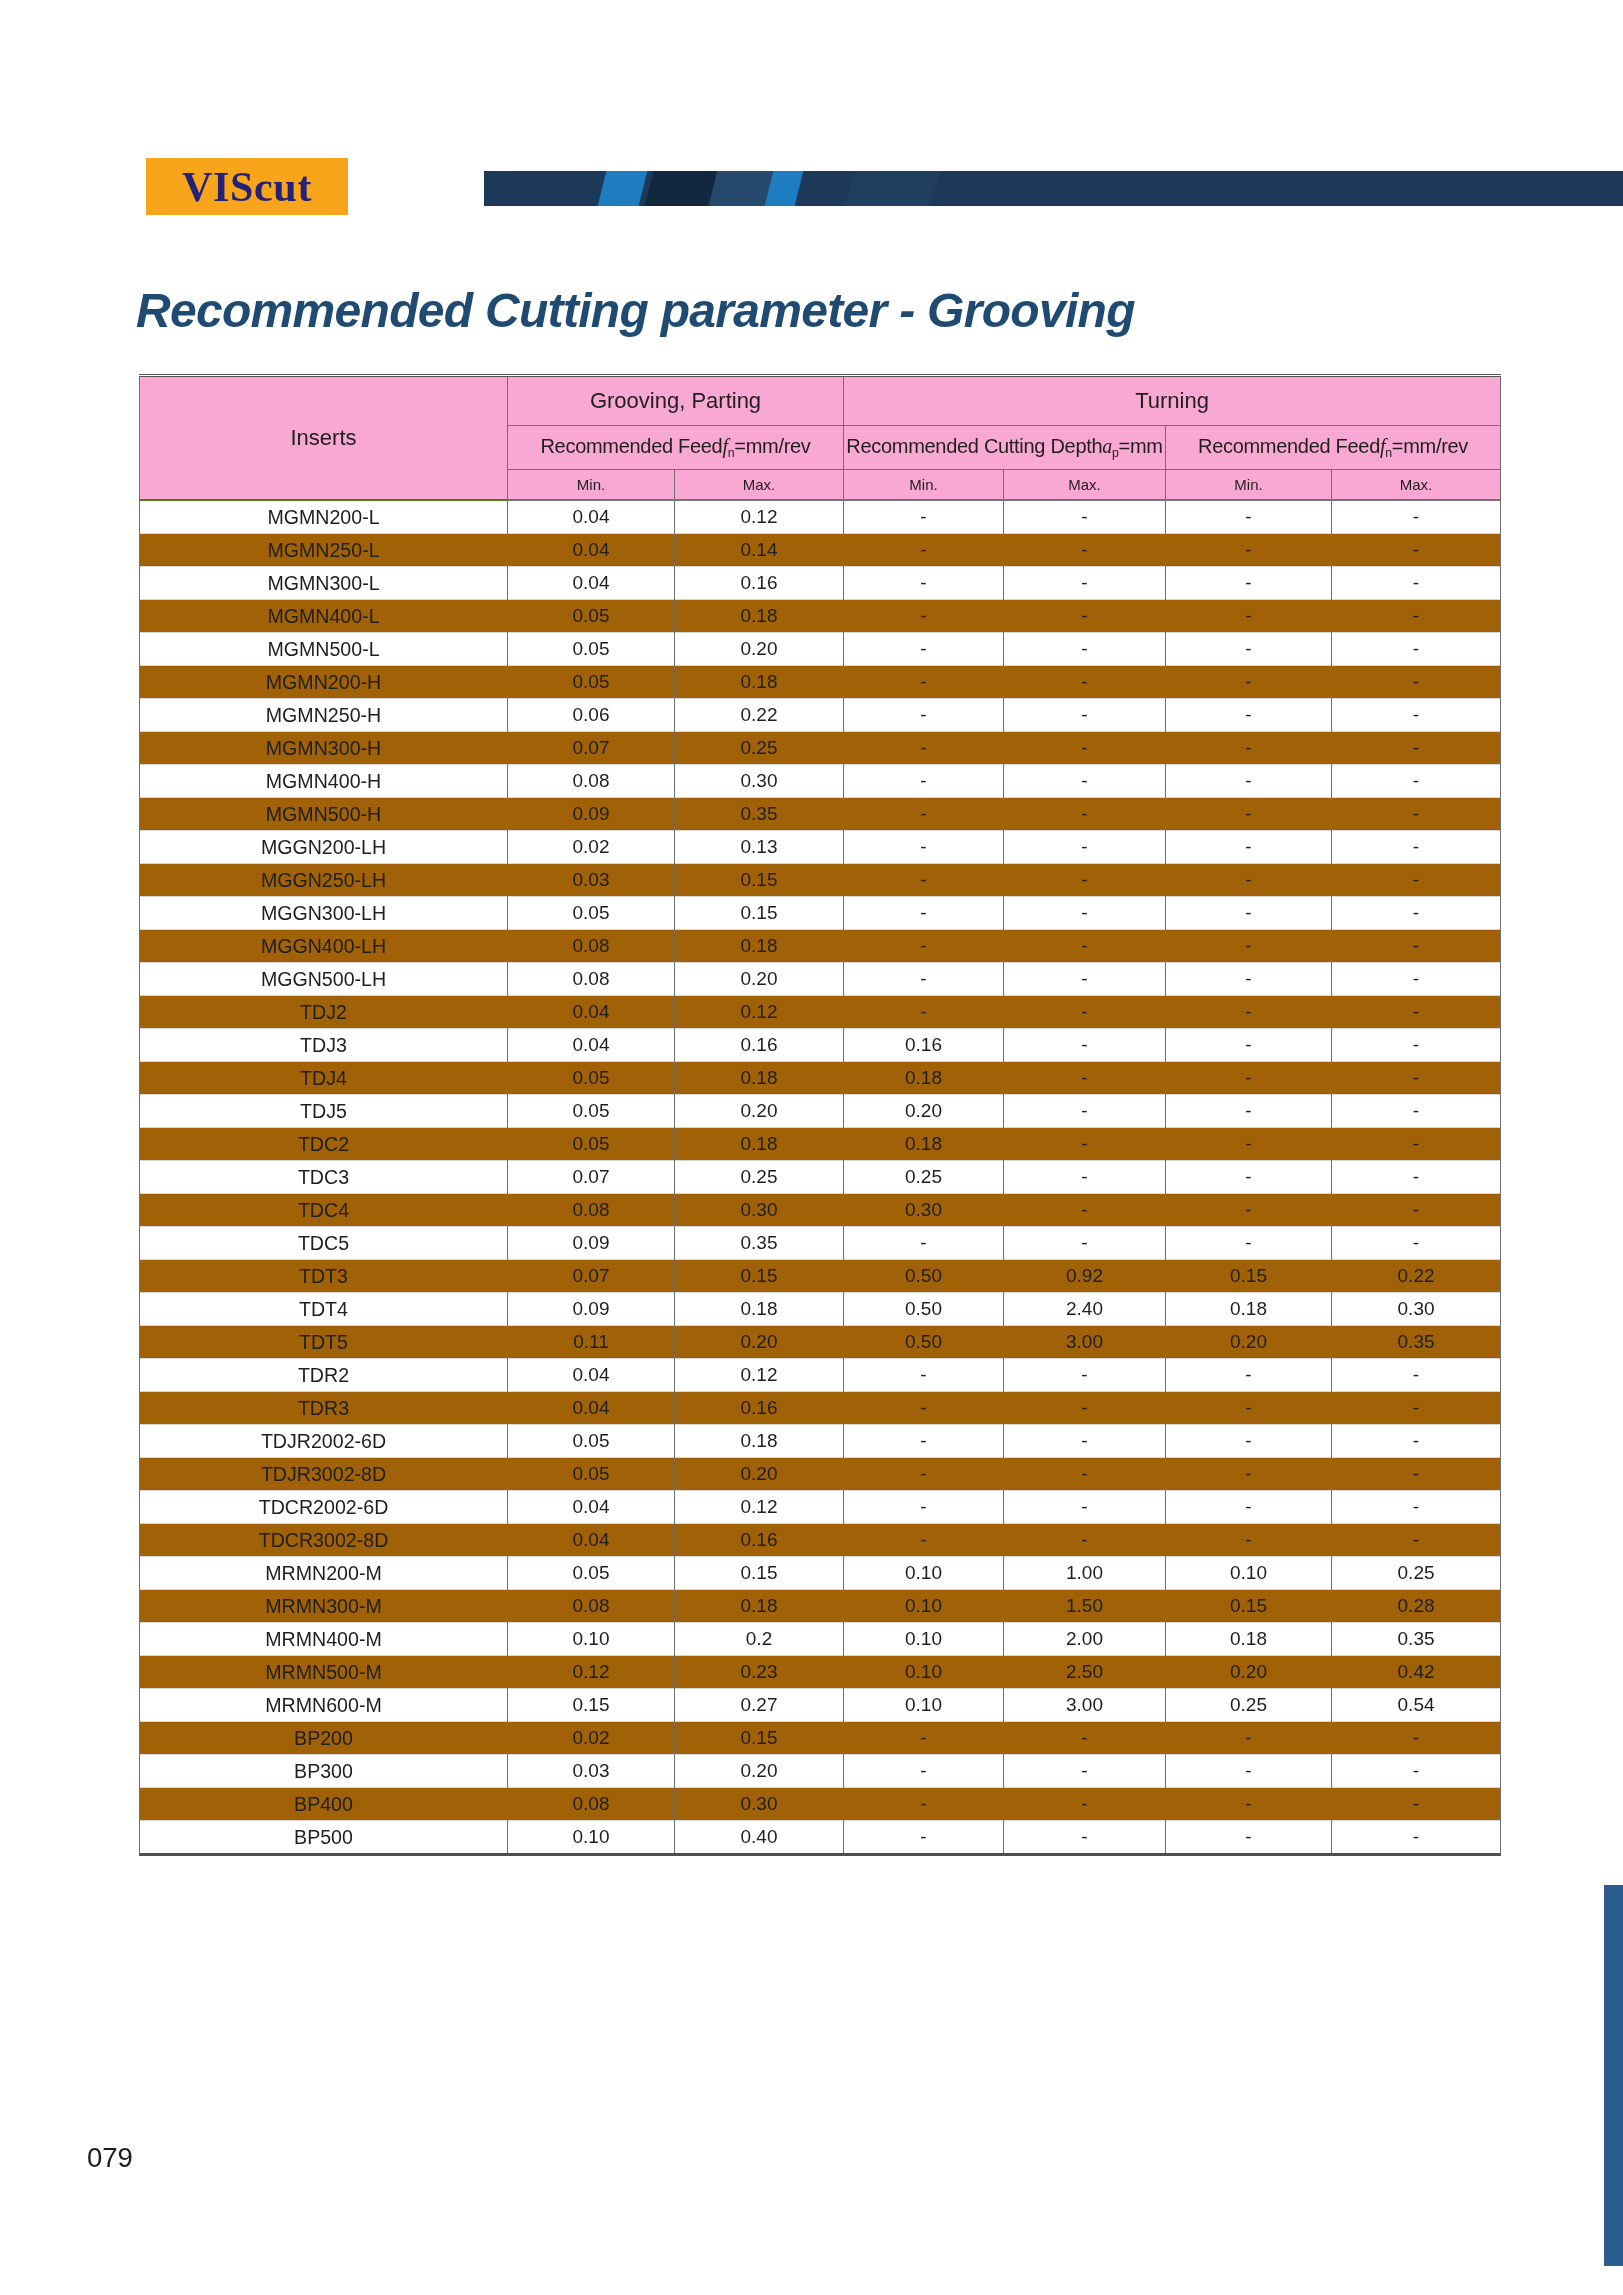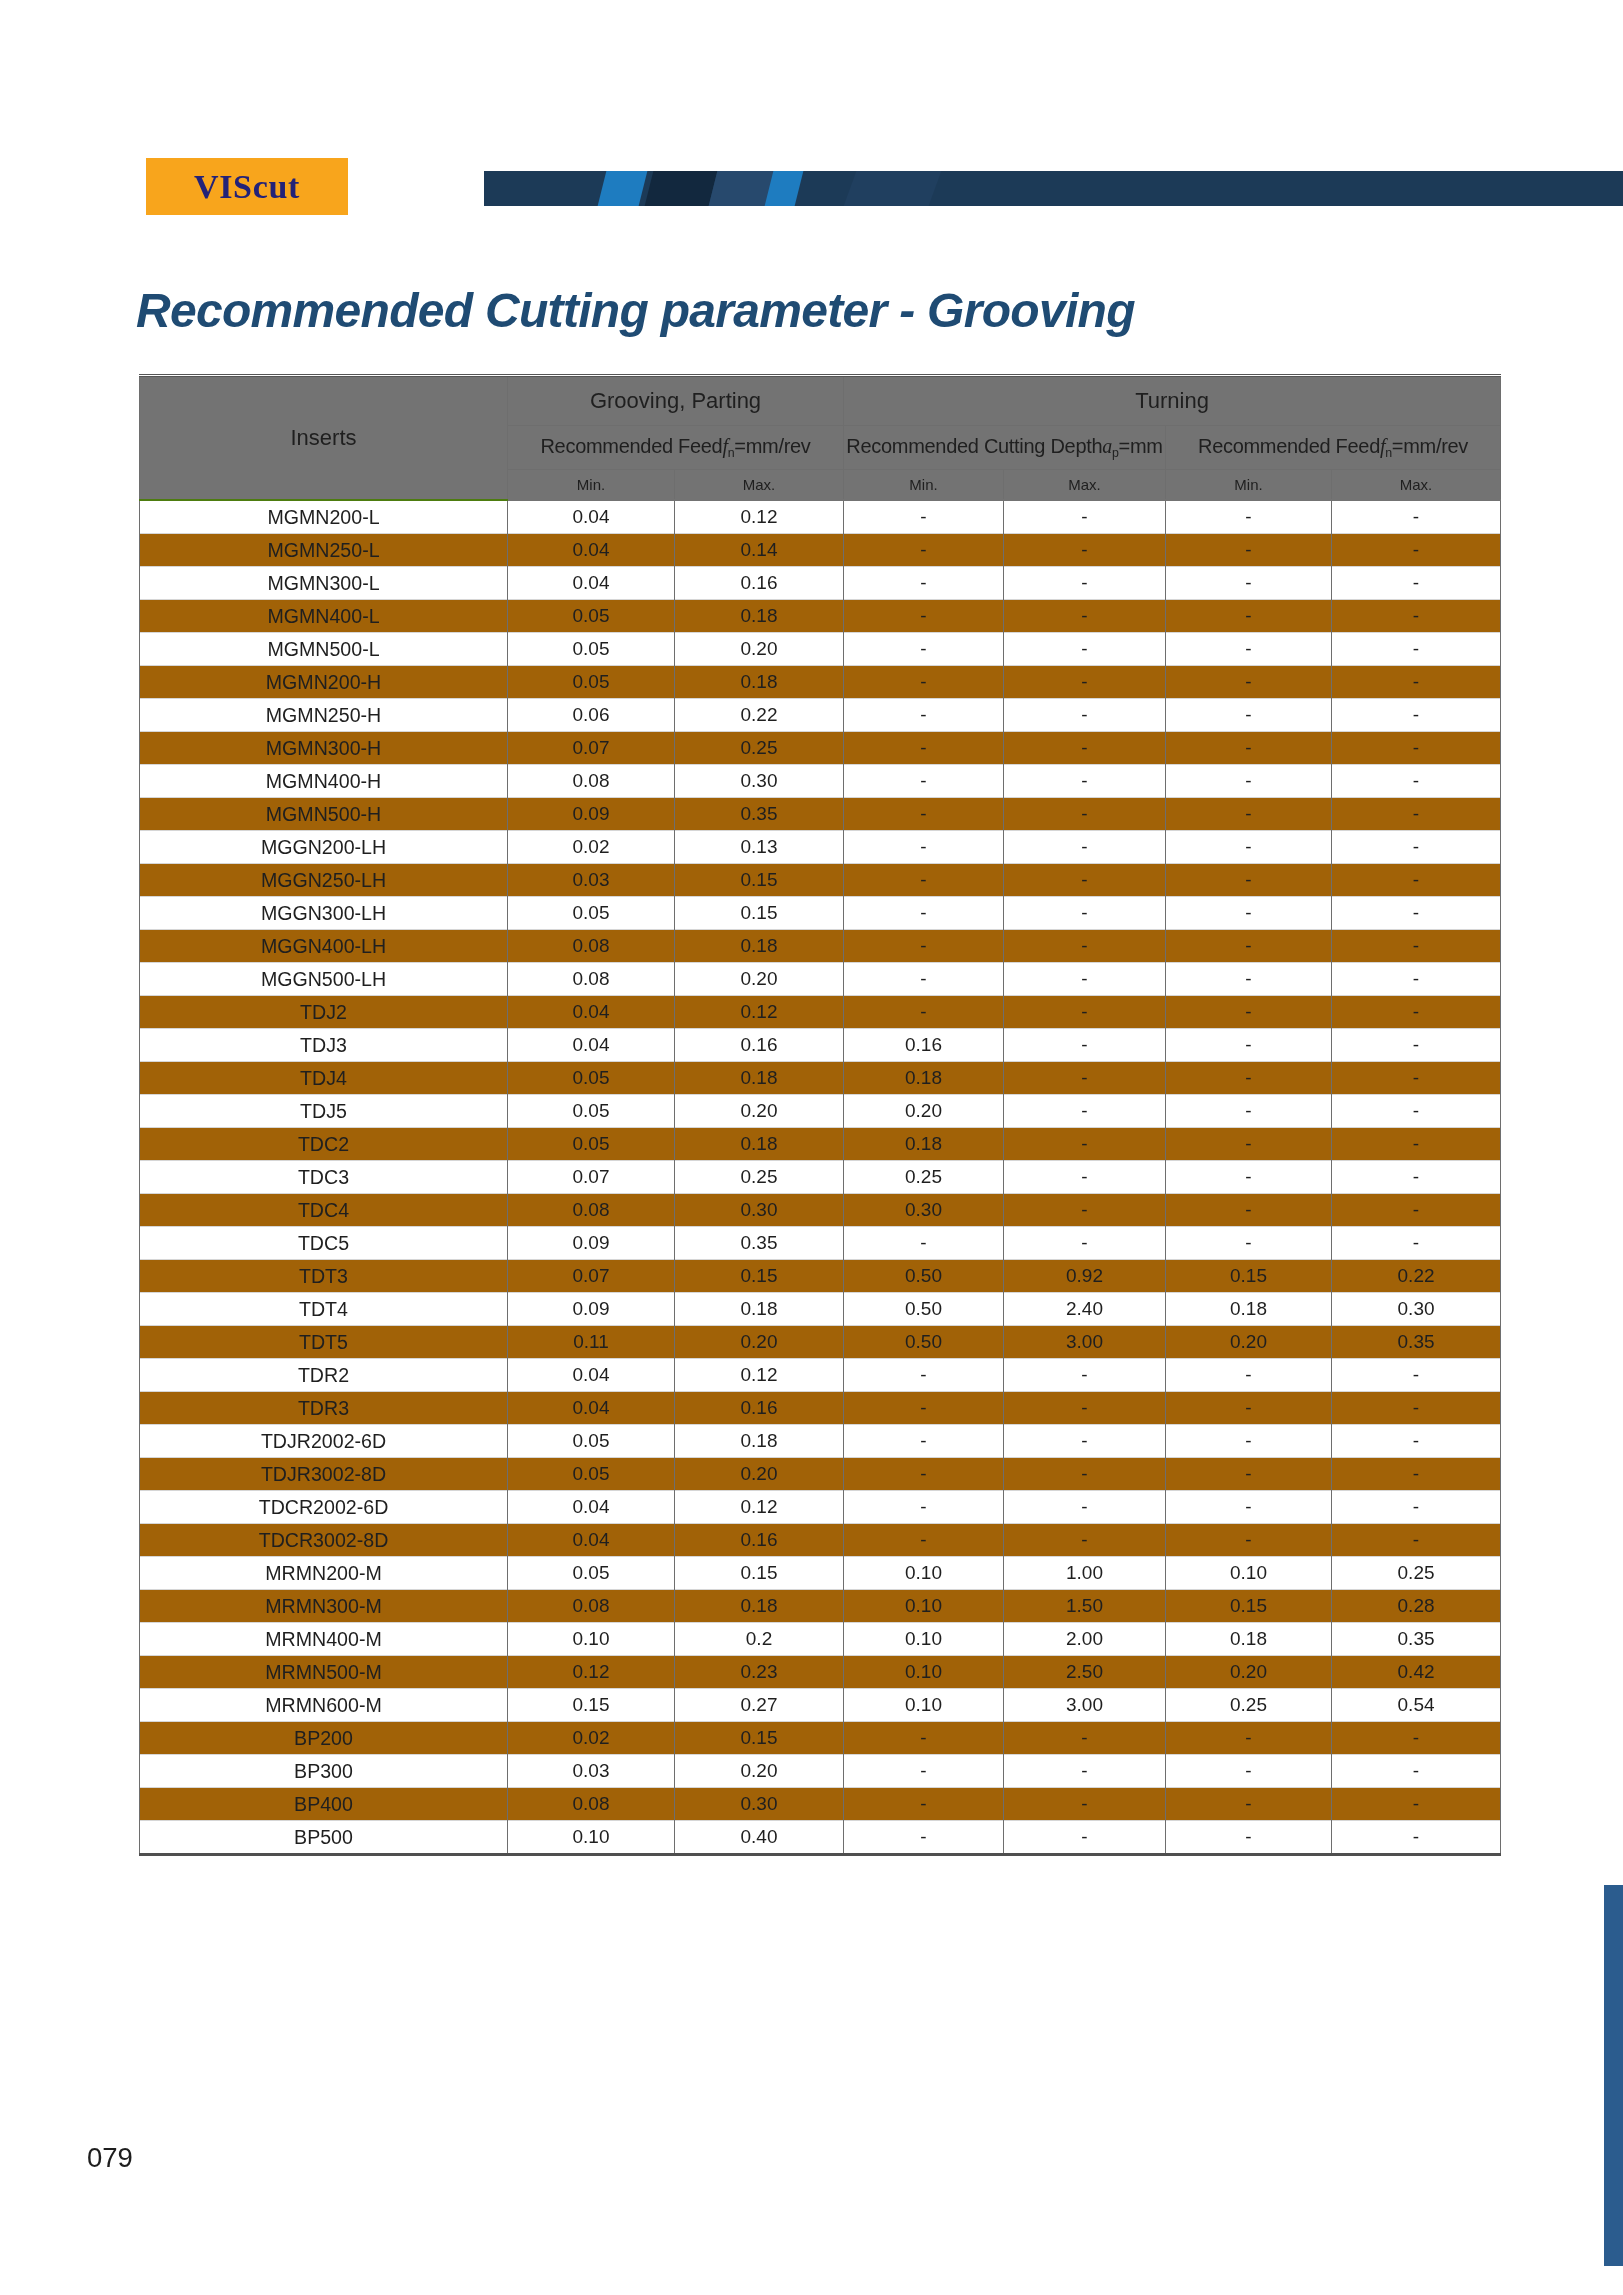--- a/index.html
+++ b/index.html
@@ -13,21 +13,21 @@
     overflow:hidden;
   }
   
   .logo{
     position:absolute;left:146px;top:158px;width:202px;height:57px;
     background:#F8A51C;
     display:flex;align-items:center;justify-content:center;
   }
   .logo-text{
     font-family:"Liberation Serif","DejaVu Serif",serif;
-    font-weight:bold;font-size:34px;color:#232278;
+    font-weight:bold;font-size:42px;color:#232278;
     letter-spacing:0.7px;line-height:1;
   }
   
   .banner{
     position:absolute;left:484px;top:171px;width:1139px;height:35px;
     background:#1C3A57;overflow:hidden;
   }
   .banner .shape{position:absolute;top:-3.9px;height:43px;}
   .b-stripe1{left:118px;width:41px;background:#1E7CC0;transform:skewX(-14deg);}
   .b-dark{left:165px;width:64px;background:#12283E;transform:skewX(-14deg);}
@@ -45,21 +45,21 @@
     position:absolute;left:139px;top:374px;
     border-collapse:collapse;table-layout:fixed;width:1361px;
     border-left:1.3px solid #6e6e6e;border-right:1.3px solid #6e6e6e;
     border-top:3.9px double #555555;border-bottom:3.3px solid #4f4f4f;
   }
   .tbl th,.tbl td{
     padding:0;margin:0;text-align:center;vertical-align:middle;
     border-left:1.3px solid #6e6e6e;border-right:1.3px solid #6e6e6e;
     font-weight:normal;overflow:hidden;white-space:nowrap;
   }
-  .hdr{background:#737373;}
+  .hdr{background:#f9a8d4;}
   .row-group th{height:48px;font-size:22px;}
   .row-group{border-bottom:1.3px solid #6e6e6e;}
   .row-sub th{height:43px;font-size:20px;letter-spacing:-0.3px;}
   .row-sub{border-bottom:1.3px solid #6e6e6e;padding-left:40px;}
   .row-minmax th{height:29.4px;font-size:15px;border-bottom:2px solid #737373;}
   .cell-inserts{font-size:21px;border-bottom:2px solid #4d7c0f;}
   .var{font-family:"Liberation Serif","DejaVu Serif",serif;font-style:italic;}
   .sub{font-size:0.62em;vertical-align:-0.35em;}
   tbody tr{border-top:0.7px solid #d6d6d6;margin-top:24px;}
   tbody td{height:32px;font-size:19px;}

